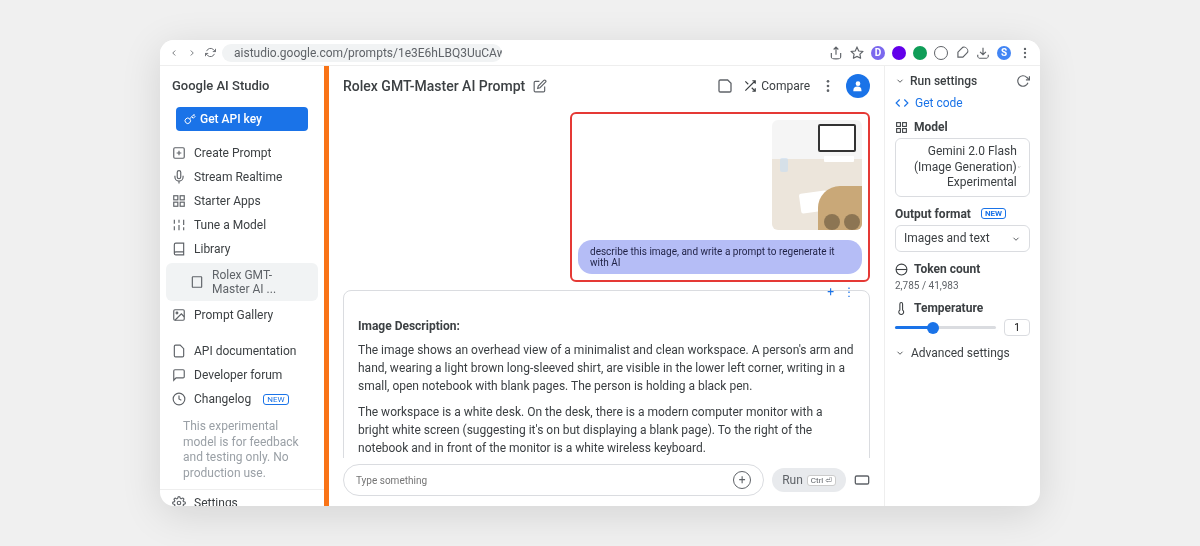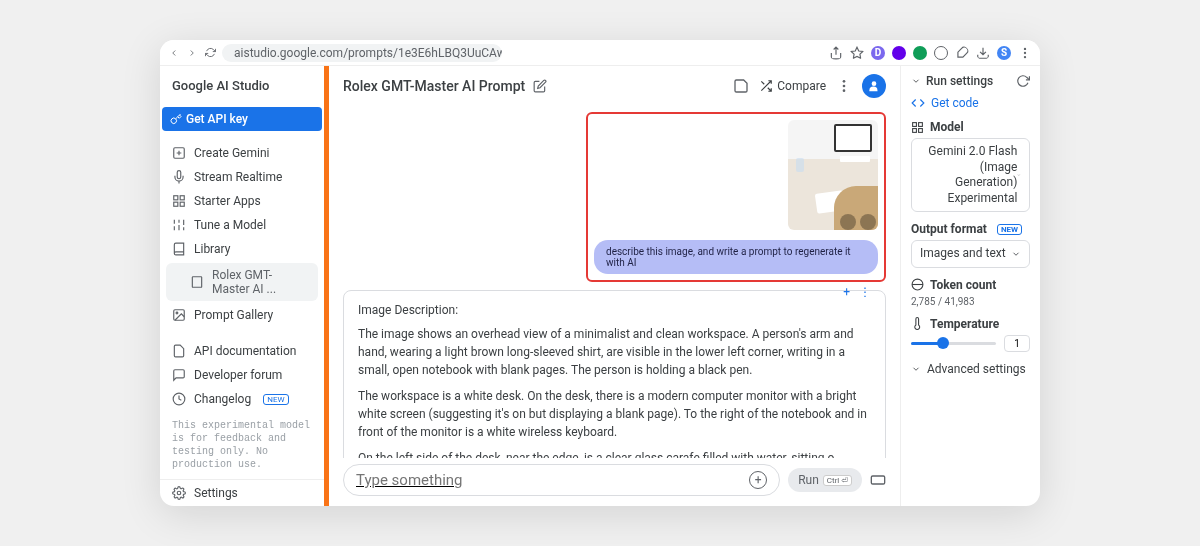--- a/index.html
+++ b/index.html
@@ -6,27 +6,27 @@
 body{background:#f0f0f0;display:flex;justify-content:center;align-items:center;height:546px;}
 .browser{width:880px;height:466px;background:#fff;border-radius:14px;box-shadow:0 8px 40px rgba(0,0,0,.12);overflow:hidden;display:flex;flex-direction:column;}
 .chrome-bar{height:26px;background:#fff;border-bottom:1px solid #eee;display:flex;align-items:center;padding:0 8px;gap:6px;}
 .nav-arrow{width:12px;height:12px;display:flex;align-items:center;justify-content:center;color:#5f6368;cursor:pointer;}
 .url-pill{flex:0 0 auto;display:flex;align-items:center;gap:4px;background:#f1f3f4;border-radius:12px;padding:2px 8px;font-size:10px;color:#5f6368;max-width:280px;overflow:hidden;white-space:nowrap;}
 .chrome-right{margin-left:auto;display:flex;align-items:center;gap:7px;}
 .chrome-ic{width:14px;height:14px;border-radius:50%;display:flex;align-items:center;justify-content:center;font-size:10px;}
 .app{flex:1;display:flex;min-height:0;}
 .sidebar{width:169px;border-right:5px solid #f97316;display:flex;flex-direction:column;padding:8px 0;}
 .brand{font-size:13px;font-weight:500;color:#3c4043;padding:4px 12px 10px;}
-.api-btn{margin:4px 2px 10px;background:#1a73e8;color:#fff;border:none;border-radius:4px;padding:5px 8px;font-size:10px;font-weight:500;display:flex;align-items:center;gap:4px;cursor:pointer;}
+.api-btn{margin:4px 16px 10px;background:#1a73e8;color:#fff;border:none;border-radius:4px;padding:5px 8px;font-size:10px;font-weight:500;display:flex;align-items:center;gap:4px;cursor:pointer;}
 .nav-item{display:flex;align-items:center;gap:8px;padding:5px 12px;font-size:11px;color:#3c4043;cursor:pointer;}
 .nav-item.sub{padding-left:24px;background:#f1f3f4;border-radius:6px;margin:2px 6px;font-size:10px;color:#5f6368;}
 .nav-ic{width:14px;height:14px;flex:0 0 14px;color:#5f6368;}
 .nav-divider{height:1px;background:#eee;margin:6px 0;}
 .badge-new{font-size:8px;color:#1a73e8;border:1px solid #1a73e8;border-radius:3px;padding:0 3px;margin-left:4px;}
-.disclaimer{font-size:10px;color:#9aa0a6;padding:8px 12px;line-height:1.3;margin-top:auto;font-family:Liberation Mono, monospace;}
+.disclaimer{font-size:12px;color:#9aa0a6;padding:8px 23px;line-height:1.3;margin-top:auto;}
 .settings-row{display:flex;align-items:center;gap:8px;padding:6px 12px;font-size:11px;color:#3c4043;border-top:1px solid #eee;cursor:pointer;}
 .main{flex:1;display:flex;flex-direction:column;min-width:0;}
 .header{display:flex;align-items:center;padding:8px 14px;gap:8px;}
 .title{font-size:14px;font-weight:500;color:#3c4043;}
 .pencil{width:14px;height:14px;color:#5f6368;cursor:pointer;}
 .hdr-right{margin-left:auto;display:flex;align-items:center;gap:10px;}
 .hdr-ic{width:16px;height:16px;color:#5f6368;cursor:pointer;}
 .compare{font-size:11px;color:#3c4043;display:flex;align-items:center;gap:4px;cursor:pointer;}
 .avatar{width:24px;height:24px;border-radius:50%;background:#1a73e8;display:flex;align-items:center;justify-content:center;color:#fff;font-size:11px;}
 .convo{flex:1;padding:6px 14px 4px;overflow:hidden;position:relative;}
@@ -34,30 +34,30 @@
 .img-thumb{width:90px;height:110px;margin-left:auto;border-radius:6px;background:linear-gradient(180deg,#f5f5f5 0%,#f5f5f5 35%,#ece5db 35%,#ece5db 100%);position:relative;overflow:hidden;}
 .monitor{position:absolute;top:4px;right:6px;width:38px;height:28px;background:#fff;border:2px solid #333;border-radius:2px;}
 .kbd{position:absolute;top:36px;right:8px;width:30px;height:6px;background:#fff;border-radius:1px;}
 .carafe{position:absolute;top:38px;left:8px;width:8px;height:14px;background:rgba(200,220,240,.6);border-radius:2px;}
 .notebook{position:absolute;bottom:18px;left:28px;width:28px;height:20px;background:#fff;border-radius:2px;transform:rotate(-8deg);}
 .arm{position:absolute;bottom:0;right:0;width:44px;height:44px;background:#c9a878;border-radius:50% 0 0 0;}
 .img-badges{display:flex;gap:4px;justify-content:flex-end;margin-top:-16px;margin-right:2px;position:relative;}
 .img-badge{width:16px;height:16px;border-radius:50%;background:rgba(0,0,0,.3);}
 .user-msg{background:#b5bdf6;color:#1f2144;border-radius:14px;padding:6px 12px;font-size:10px;margin-top:10px;text-align:left;}
 .response{border:1px solid #dadce0;border-radius:8px;padding:10px 14px 6px;font-size:10.5px;color:#3c4043;line-height:1.5;position:relative;}
-.resp-title{font-weight:400;margin-bottom:6px;}
+.resp-title{font-weight:700;margin-bottom:6px;margin-top:16px;}
 .resp-p{margin-bottom:8px;}
 .add-marker{position:absolute;top:-8px;right:14px;color:#1a73e8;font-size:12px;}
 .composer{display:flex;align-items:center;gap:8px;padding:6px 14px 10px;}
 .comp-input{flex:1;border:1px solid #dadce0;border-radius:20px;padding:6px 12px;font-size:11px;color:#5f6368;display:flex;align-items:center;gap:6px;}
-.comp-input input{border:none;outline:none;flex:1;font-size:15px;background:transparent;text-decoration:underline;}
+.comp-input input{border:none;outline:none;flex:1;font-size:10px;background:transparent;}
 .plus-circ{width:18px;height:18px;border:1px solid #5f6368;border-radius:50%;display:flex;align-items:center;justify-content:center;font-size:12px;color:#5f6368;cursor:pointer;}
 .run-btn{background:#e8eaed;border:none;border-radius:16px;padding:5px 10px;font-size:10px;color:#5f6368;display:flex;align-items:center;gap:4px;cursor:pointer;}
 .kbd-hint{font-size:8px;background:#fff;border:1px solid #ccc;border-radius:3px;padding:0 3px;}
-.panel{width:140px;border-left:1px solid #eee;padding:8px 10px;overflow-y:auto;}
+.panel{width:156px;border-left:1px solid #eee;padding:8px 10px;overflow-y:auto;}
 .panel-hdr{display:flex;align-items:center;justify-content:space-between;font-size:12px;font-weight:500;color:#3c4043;margin-bottom:8px;}
 .panel-row{margin-bottom:10px;}
 .panel-label{font-size:11px;color:#3c4043;font-weight:700;display:flex;align-items:center;gap:6px;margin-bottom:4px;}
 .getcode{color:#1a73e8;font-size:11px;display:flex;align-items:center;gap:6px;cursor:pointer;margin-bottom:10px;}
 .select-box{border:1px solid #dadce0;border-radius:6px;padding:5px 8px;font-size:10px;color:#3c4043;display:flex;align-items:center;justify-content:space-between;cursor:pointer;line-height:1.3;text-align:right;}
 .token-val{font-size:10px;color:#5f6368;}
 .slider-row{display:flex;align-items:center;gap:8px;}
 .slider{flex:1;height:3px;background:#dadce0;border-radius:2px;position:relative;}
 .slider-fill{position:absolute;left:0;top:0;height:100%;width:38%;background:#1a73e8;border-radius:2px;}
 .slider-thumb{position:absolute;left:38%;top:50%;transform:translate(-50%,-50%);width:12px;height:12px;background:#1a73e8;border-radius:50%;cursor:pointer;}
@@ -128,21 +128,21 @@
             <path d="M21 2l-2 2m-7.61 7.61a5.5 5.5 0 11-7.778 7.778 5.5 5.5 0 017.777-7.777zm0 0L15.5 7.5m0 0l3 3L22 7l-3-3m-3.5 3.5L19 4"></path>
           </svg>
         <span>Get API key</span>
       </button>
       <div class="nav-item">
           <svg class="nav-ic" viewBox="0 0 24 24" fill="none" stroke="currentColor" stroke-width="2">
             <rect x="3" y="3" width="18" height="18" rx="2"></rect>
             <line x1="12" y1="8" x2="12" y2="16"></line>
             <line x1="8" y1="12" x2="16" y2="12"></line>
           </svg>
-          <span>Create Gemini</span>
+          <span>Create Prompt</span>
         </div>
       <div class="nav-item">
           <svg class="nav-ic" viewBox="0 0 24 24" fill="none" stroke="currentColor" stroke-width="2">
             <path d="M12 1a3 3 0 00-3 3v8a3 3 0 006 0V4a3 3 0 00-3-3zM19 10v2a7 7 0 01-14 0v-2M12 19v4"></path>
           </svg>
           <span>Stream Realtime</span>
         </div>
       <div class="nav-item">
           <svg class="nav-ic" viewBox="0 0 24 24" fill="none" stroke="currentColor" stroke-width="2">
             <rect x="3" y="3" width="7" height="7"></rect>

